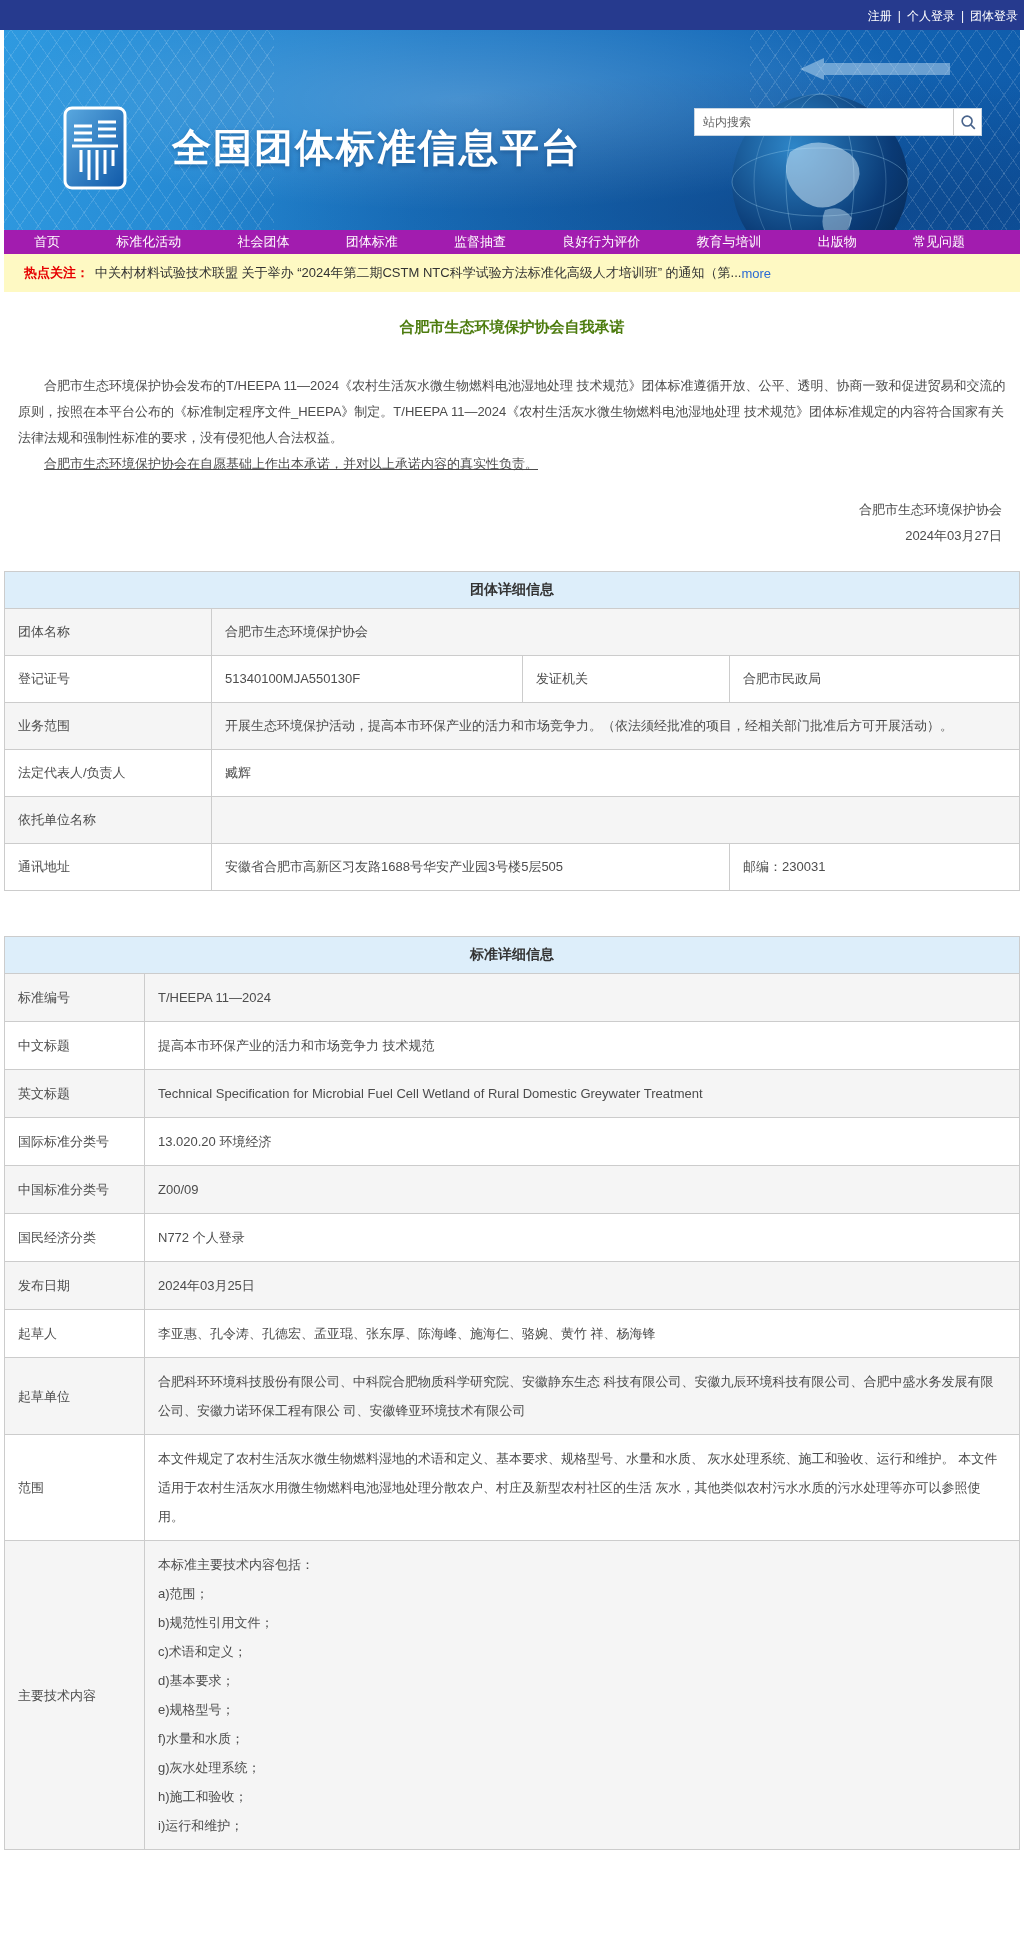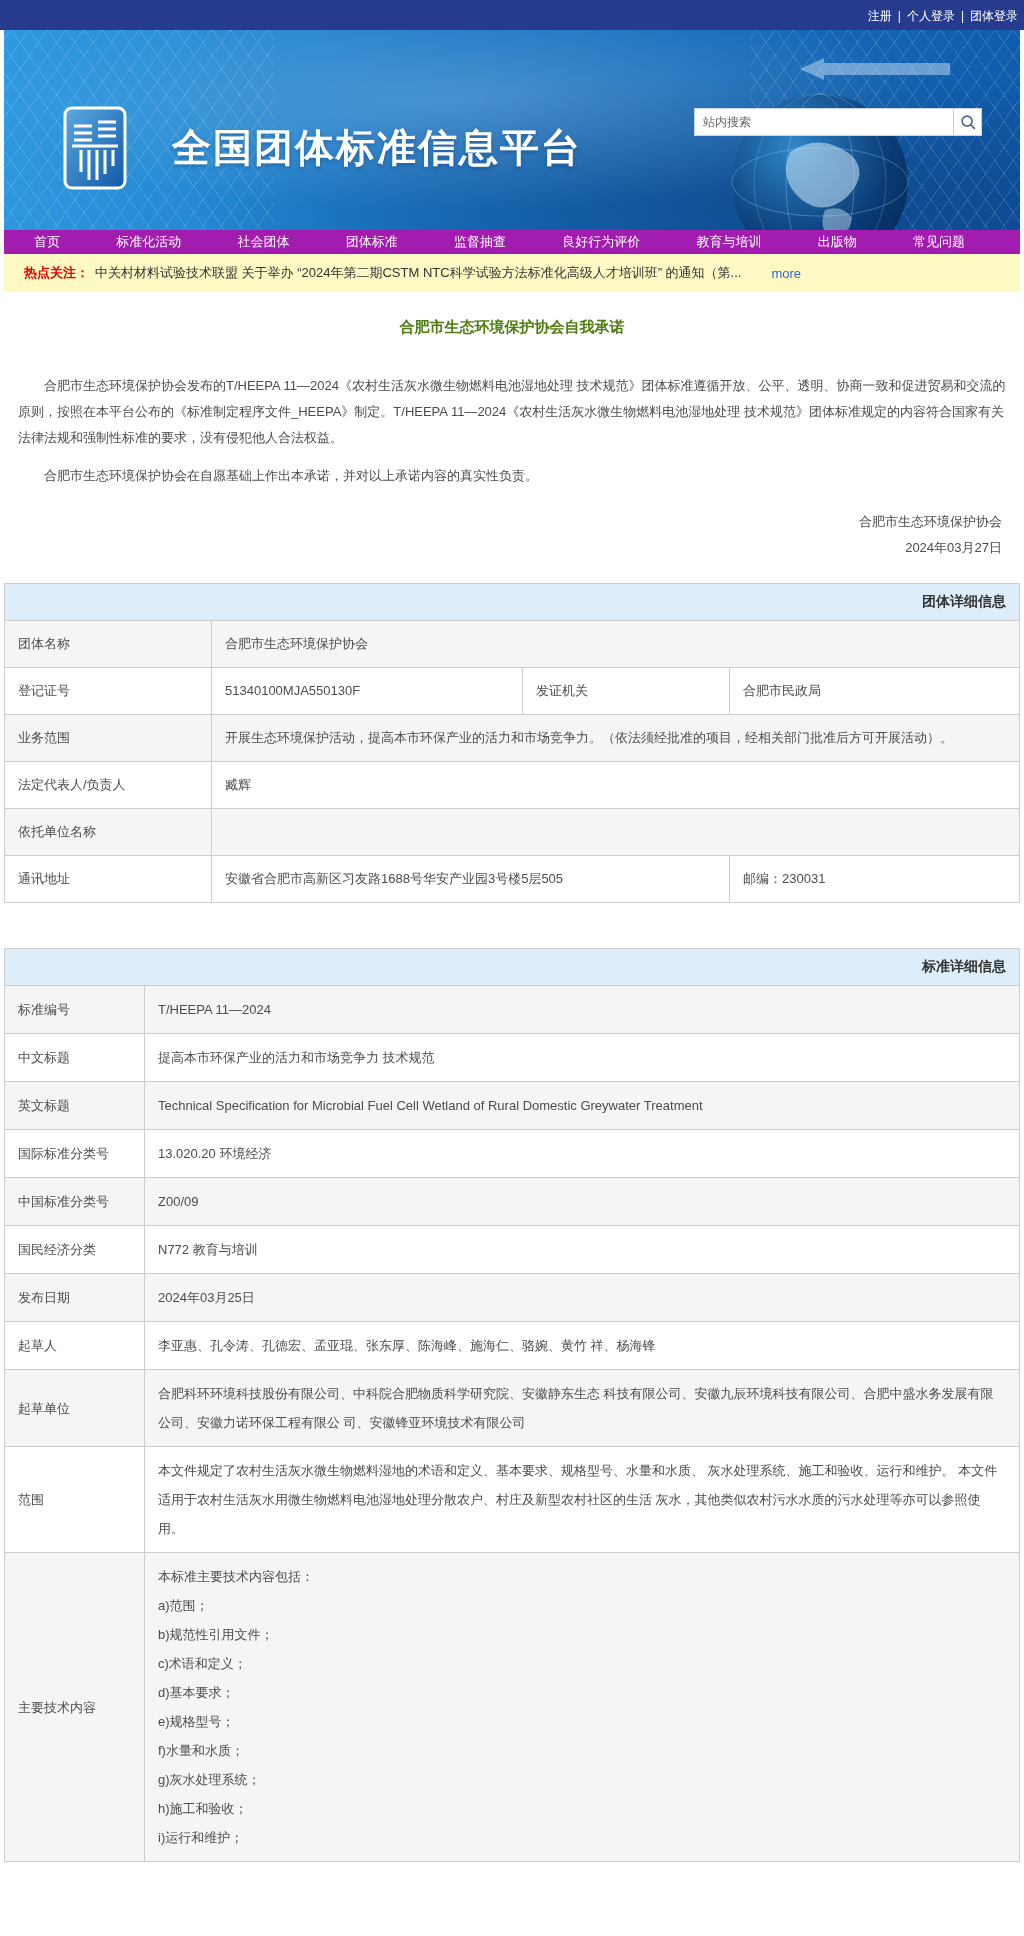--- a/index.html
+++ b/index.html
@@ -43,34 +43,34 @@
   .search button { width:28px; height:26px; background:#fff; border:0; border-left:1px solid #ccc; display:flex; align-items:center; justify-content:center; cursor:pointer; }
 
   
   .nav { height:24px; background:#a21caf; display:flex; align-items:center; justify-content:space-between; padding:0 55px 0 30px; }
   .nav-item { color:#fff; font-size:13px; white-space:nowrap; }
 
   
   .hotbar { height:38px; background:#fef9c3; display:flex; align-items:center; padding:0 20px; font-size:13px; }
   .hot-label { color:#e60000; font-weight:bold; margin-right:6px; white-space:nowrap; }
   .hot-text { color:#333; white-space:nowrap; overflow:hidden; }
-  .more { color:#2a6ad4; margin-left:30px; }
+  .more { color:#2a6ad4; }
 
   
   .textwrap { padding:0 14px; }
   h1 { text-align:center; font-size:15px; color:#4d7c0f; margin-top:26px; font-weight:bold; }
   .para { font-size:13px; color:#4c4c4c; line-height:26px; text-indent:2em; }
   .p1 { margin-top:36px; }
-  .p2 { margin-top:12px; }
+  .p2 { margin-top:0;text-decoration:underline; }
   .sign { text-align:right; font-size:13px; color:#4c4c4c; line-height:26px; padding-right:4px; }
   .sign-name { margin-top:20px; }
 
   
   .info-table { width:100%; border-collapse:collapse; table-layout:fixed; margin-top:22px; }
-  .info-table th { background:#ddeefa; border:1px solid #ccc; text-align:right; padding:9px 13px; font-size:14px; color:#333; font-weight:bold; }
+  .info-table th { background:#ddeefa; border:1px solid #ccc; text-align:center; padding:9px 13px; font-size:14px; color:#333; font-weight:bold; }
   .info-table td { border:1px solid #ccc; padding:10px 13px; font-size:13px; color:#4c4c4c; line-height:26px; word-break:break-all; vertical-align:middle; }
   .info-table tbody tr:nth-child(odd) { background:#f5f5f5; }
   .t1 col.c1 { width:207px; } .t1 col.c2 { width:311px; } .t1 col.c3 { width:207px; }
   .t2 { margin-top:45px; }
   .t2 col.c1 { width:140px; }
   .t2 td { padding:9px 13px; line-height:29px; }
   .t2 td.val { white-space:pre-line; }
 </style>
 </head>
 <body>
@@ -230,21 +230,21 @@
     <td class="val">13.020.20 环境经济</td>
   </tr>
 
   <tr>
     <td class="lbl">中国标准分类号</td>
     <td class="val">Z00/09</td>
   </tr>
 
   <tr>
     <td class="lbl">国民经济分类</td>
-    <td class="val">N772 教育与培训</td>
+    <td class="val">N772 个人登录</td>
   </tr>
 
   <tr>
     <td class="lbl">发布日期</td>
     <td class="val">2024年03月25日</td>
   </tr>
 
 
   <tr>
     <td class="lbl">起草人</td>

